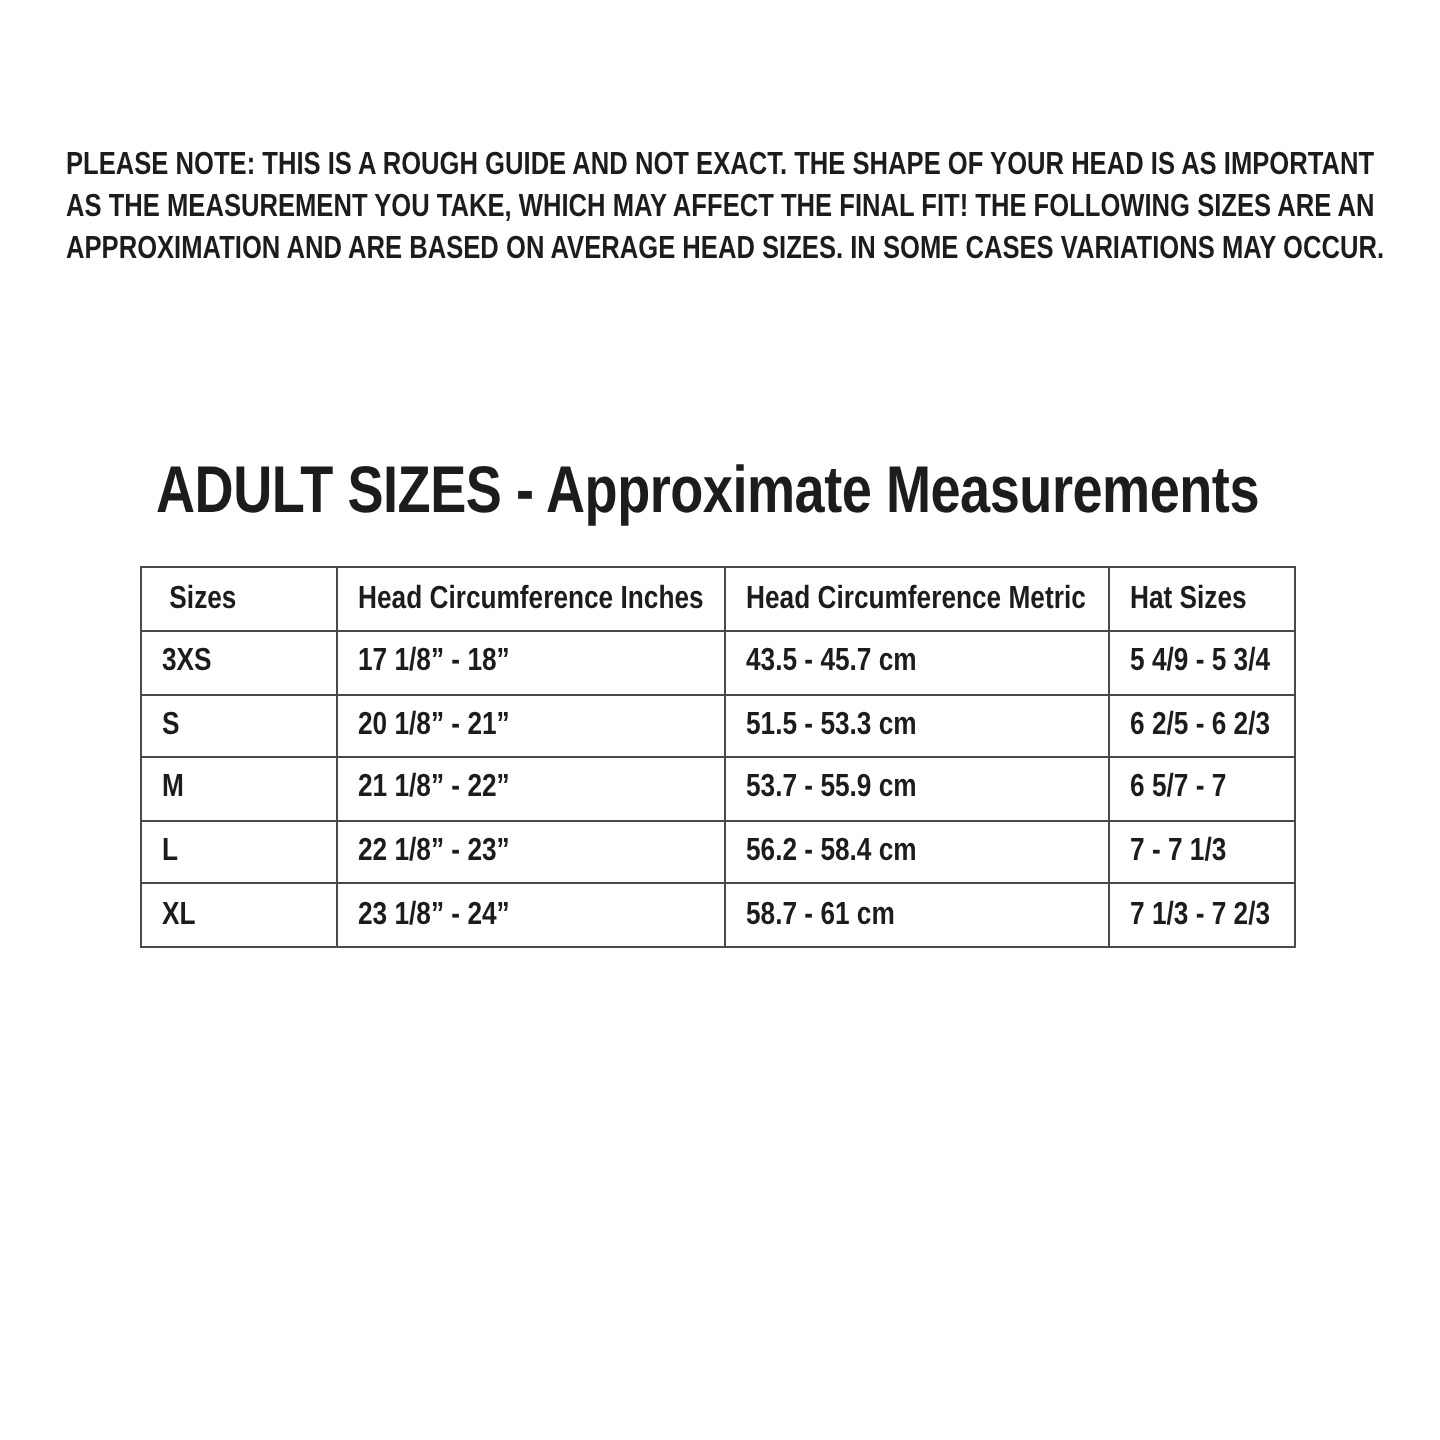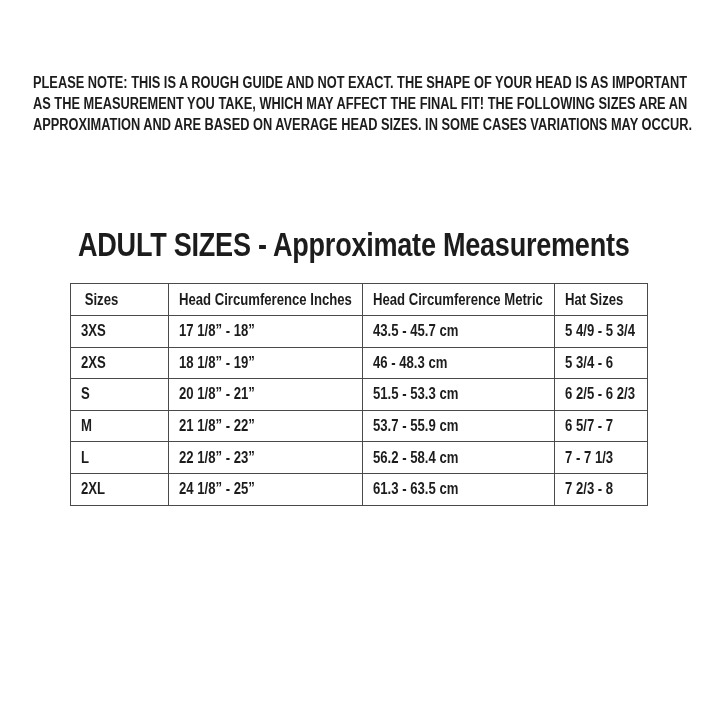--- a/index.html
+++ b/index.html
@@ -102,45 +102,39 @@
       </tr>
     </thead>
     <tbody>
       <tr>
         <td><span class="cx">3XS</span></td>
         <td><span class="cx">17 1/8” - 18”</span></td>
         <td><span class="cx">43.5 - 45.7 cm</span></td>
         <td><span class="cx">5 4/9 - 5 3/4</span></td>
       </tr>
       <tr>
-        <td><span class="cx">2XS</span></td>
-        <td><span class="cx">18 1/8” - 19”</span></td>
-        <td><span class="cx">46 - 48.3 cm</span></td>
-        <td><span class="cx">5 3/4 - 6</span></td>
-      </tr>
-      <tr>
         <td><span class="cx">S</span></td>
         <td><span class="cx">20 1/8” - 21”</span></td>
         <td><span class="cx">51.5 - 53.3 cm</span></td>
         <td><span class="cx">6 2/5 - 6 2/3</span></td>
       </tr>
       <tr>
         <td><span class="cx">M</span></td>
         <td><span class="cx">21 1/8” - 22”</span></td>
         <td><span class="cx">53.7 - 55.9 cm</span></td>
         <td><span class="cx">6 5/7 - 7</span></td>
       </tr>
       <tr>
         <td><span class="cx">L</span></td>
         <td><span class="cx">22 1/8” - 23”</span></td>
         <td><span class="cx">56.2 - 58.4 cm</span></td>
         <td><span class="cx">7 - 7 1/3</span></td>
       </tr>
       <tr>
-        <td><span class="cx">2XL</span></td>
-        <td><span class="cx">24 1/8” - 25”</span></td>
-        <td><span class="cx">61.3 - 63.5 cm</span></td>
-        <td><span class="cx">7 2/3 - 8</span></td>
+        <td><span class="cx">XL</span></td>
+        <td><span class="cx">23 1/8” - 24”</span></td>
+        <td><span class="cx">58.7 - 61 cm</span></td>
+        <td><span class="cx">7 1/3 - 7 2/3</span></td>
       </tr>
     </tbody>
   </table>
 
 </div>
 
 </body></html>

